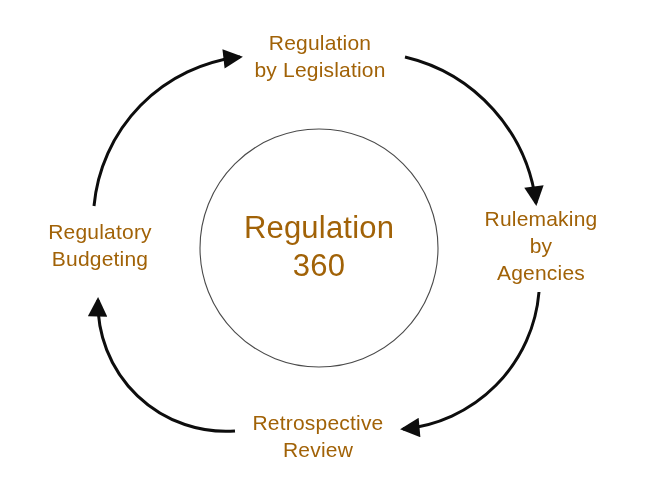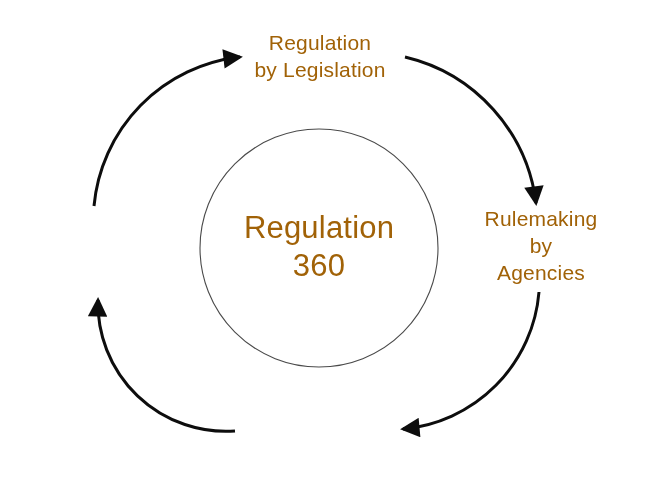--- a/index.html
+++ b/index.html
@@ -68,15 +68,19 @@
 
   <div class="label center-label pos-center">Regulation
 360</div>
 
   <div class="label pos-top">Regulation
 by Legislation</div>
 
   <div class="label pos-right">Rulemaking
 by Agencies</div>
 
+  <div class="label pos-bottom">Retrospective
+Review</div>
 
+  <div class="label pos-left">Regulatory
+Budgeting</div>
 
 </div>
 
 </body></html>

